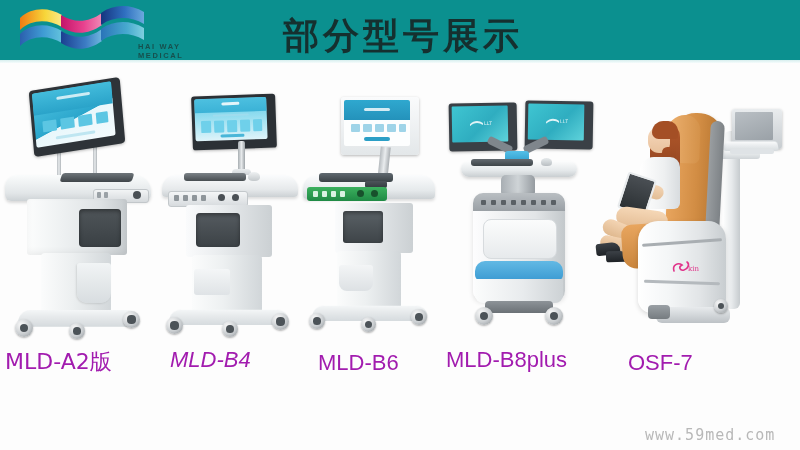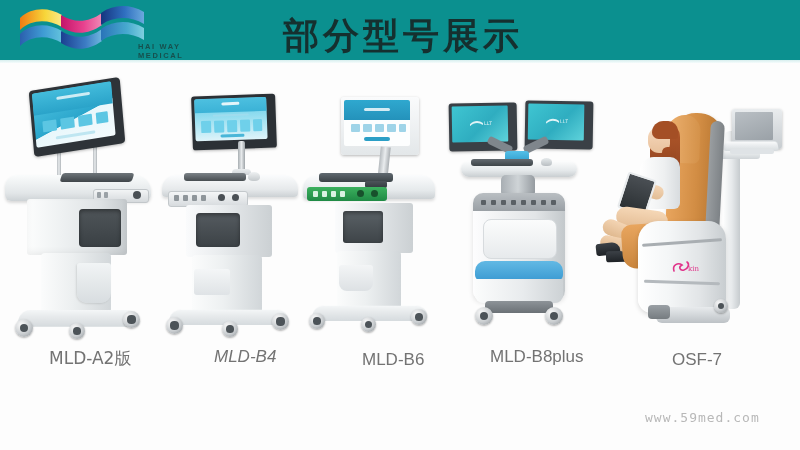--- a/index.html
+++ b/index.html
@@ -45,40 +45,39 @@
     font-family:"DejaVu Sans",sans-serif;
   }
 
   
   .products{position:absolute;left:0;top:64px;width:800px;height:275px;}
   .product{position:absolute;bottom:0;}
 
   
   .label{
     position:absolute;
-    font-size:17px;color:#737373;
+    font-size:22px;color:#a21caf;
     font-family:"Liberation Sans",sans-serif;
     white-space:nowrap;
-    margin-left:44px;
   }
   .label.cjk{font-family:"DejaVu Sans",sans-serif;}
 
   
   .scr-frame{position:absolute;border-radius:3px;box-shadow:0 1px 3px rgba(0,0,0,.28);}
   .scr{position:absolute;overflow:hidden;}
   .scr-hdr{position:absolute;left:0;top:0;right:0;}
   .tile{position:absolute;background:rgba(255,255,255,.55);border-radius:1px;}
   .body-panel{position:absolute;border-radius:4px;}
   .caster{position:absolute;border-radius:50%;background:radial-gradient(circle at 35% 32%,#fafafa,#c9cdd0 55%,#8d9296);box-shadow:0 1px 2px rgba(0,0,0,.3);}
   .caster::after{content:"";position:absolute;left:26%;top:26%;width:48%;height:48%;border-radius:50%;background:#4c5358;}
 
   
   .watermark{
-    position:absolute;left:645px;top:410px;
-    font-size:13px;color:#b8b8b8;letter-spacing:1px;
+    position:absolute;left:645px;top:426px;
+    font-size:15px;color:#b8b8b8;letter-spacing:1px;
     font-family:"DejaVu Sans Mono","Liberation Mono",monospace;
     white-space:nowrap;
   }
 </style>
 </head>
 <body>
 
 <div class="slide">
 
   <div class="header">

